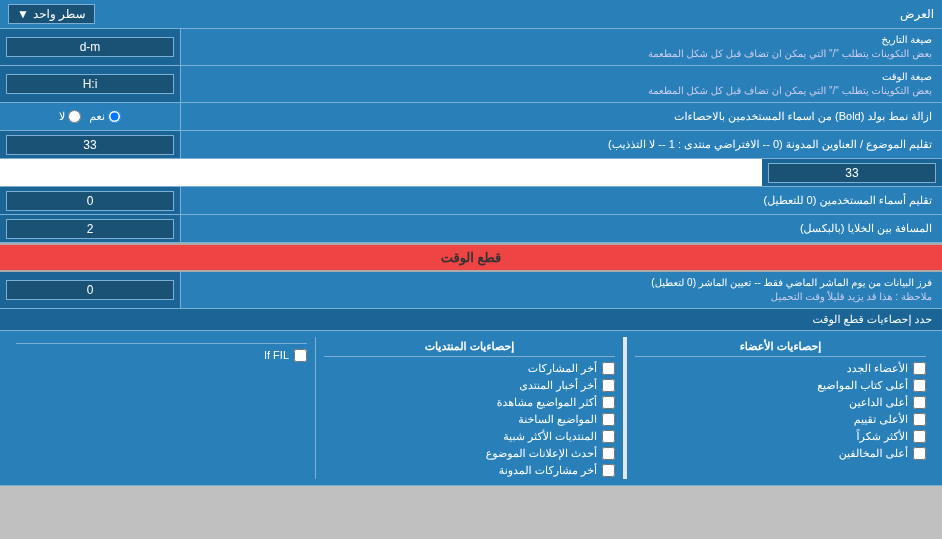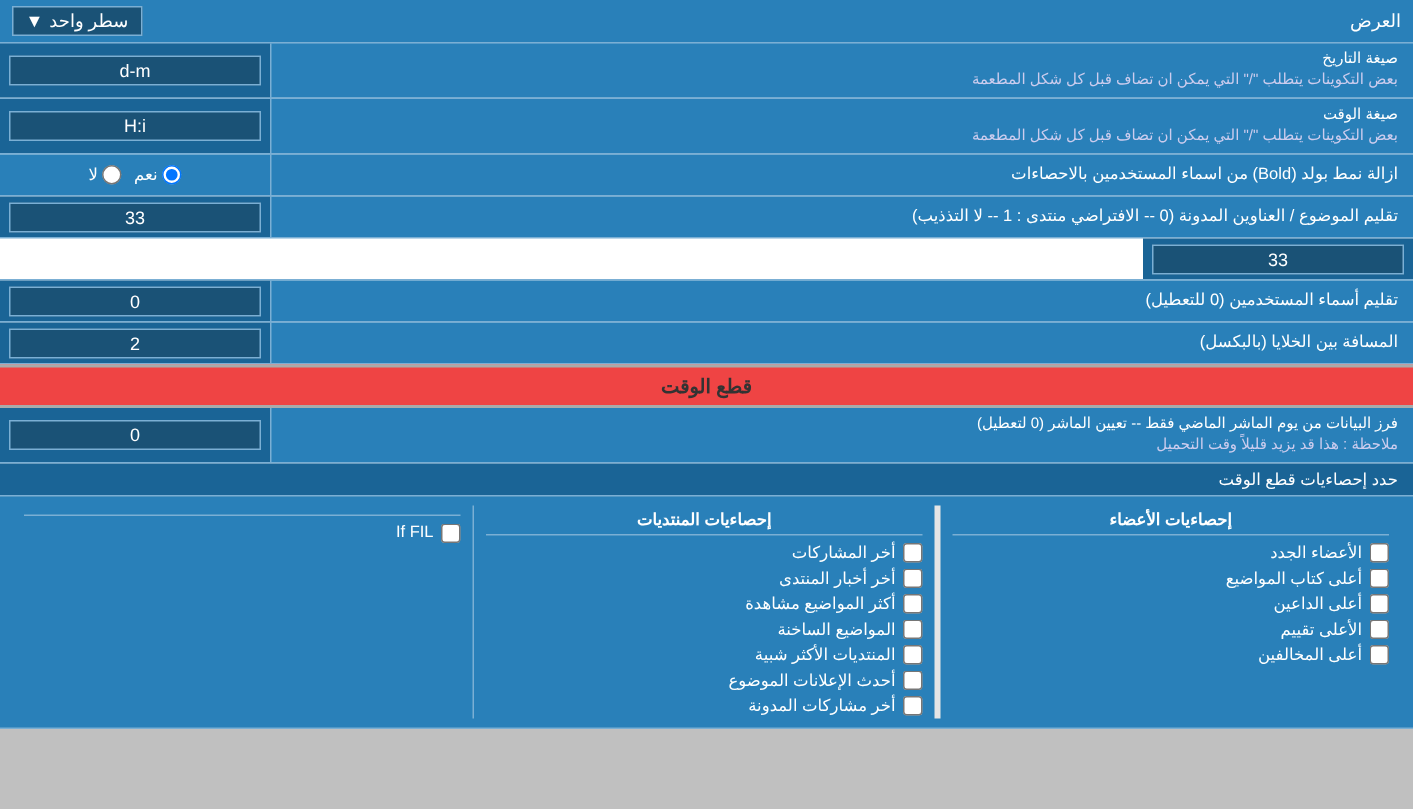--- a/index.html
+++ b/index.html
@@ -252,20 +252,24 @@
       <div class="stats-item">
         <input type="checkbox" style="">
         <span>أعلى الداعين</span>
       </div>
       <div class="stats-item">
         <input type="checkbox" style="">
         <span>الأعلى تقييم</span>
       </div>
       <div class="stats-item">
         <input type="checkbox" style="">
+        <span>الأكثر شكراً</span>
+      </div>
+      <div class="stats-item">
+        <input type="checkbox" style="">
         <span>أعلى المخالفين</span>
       </div>
     </div>
 
     <div style="flex:1; padding:0 8px; border-left:1px solid #7bafd4;">
       <div class="stats-col-header">
         <span>إحصاءيات المنتديات</span>
       </div>
       <div class="stats-item">
         <input type="checkbox" style="">

